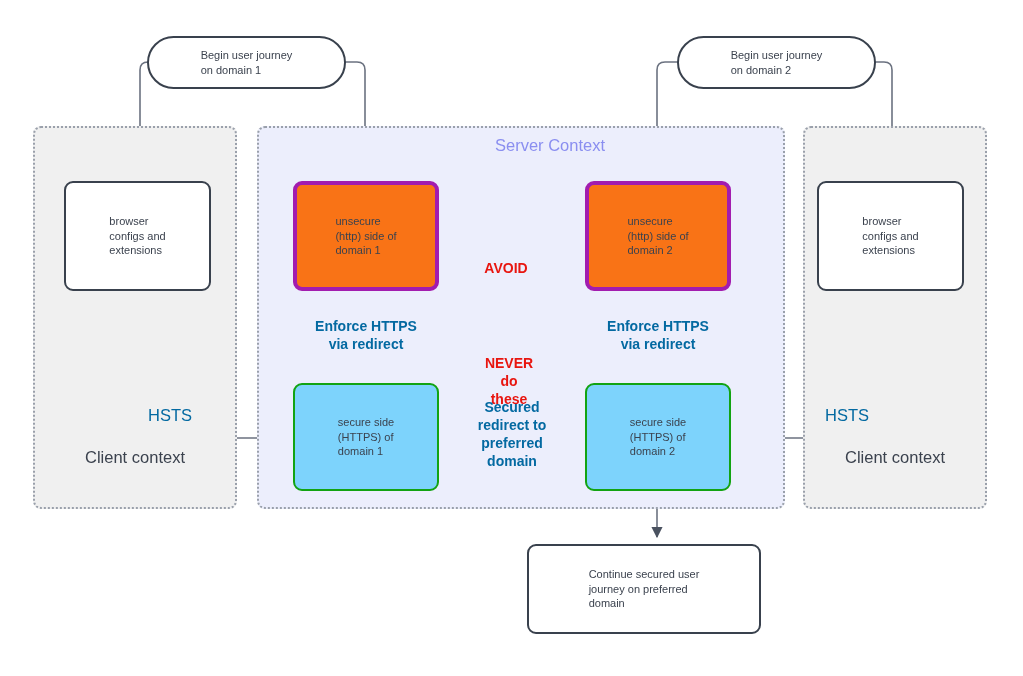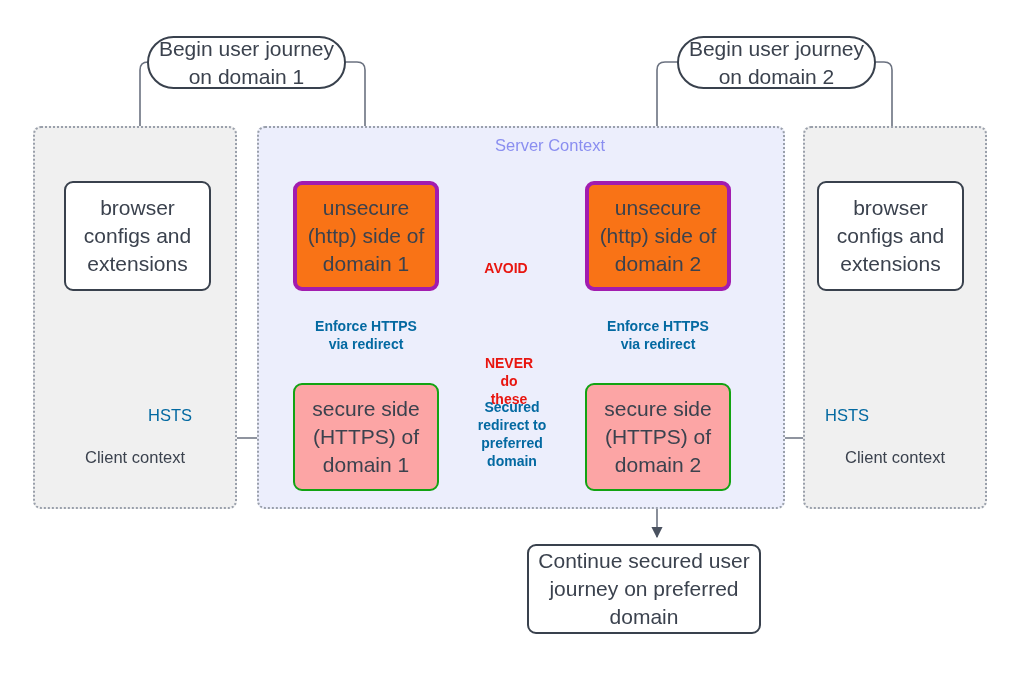--- a/index.html
+++ b/index.html
@@ -50,42 +50,41 @@
     font-size: 16.5px;
   }
 
   
   .node {
     position: absolute;
     box-sizing: border-box;
     display: flex;
     align-items: center;
     justify-content: center;
-    text-align: center;
     line-height: 1.33;
-    font-size: 21px;
+    font-size: 11px;
     color: #3b424e;
     border-radius: 9px;
     white-space: pre-line;
   }
   .node.plain {
     background: #ffffff;
     border: 2px solid #39414d;
   }
   .node.capsule {
     background: #ffffff;
     border: 2px solid #39414d;
     border-radius: 28px;
   }
   .node.unsecure {
     background: #f97316;
     border: 4px solid #a21caf;
   }
   .node.secure {
-    background: #fca5a5;
+    background: #7dd3fc;
     border: 2px solid #12a312;
   }
 
   
   .elabel {
     position: absolute;
     text-align: center;
     line-height: 1.28;
     white-space: pre-line;
     font-size: 14px;

